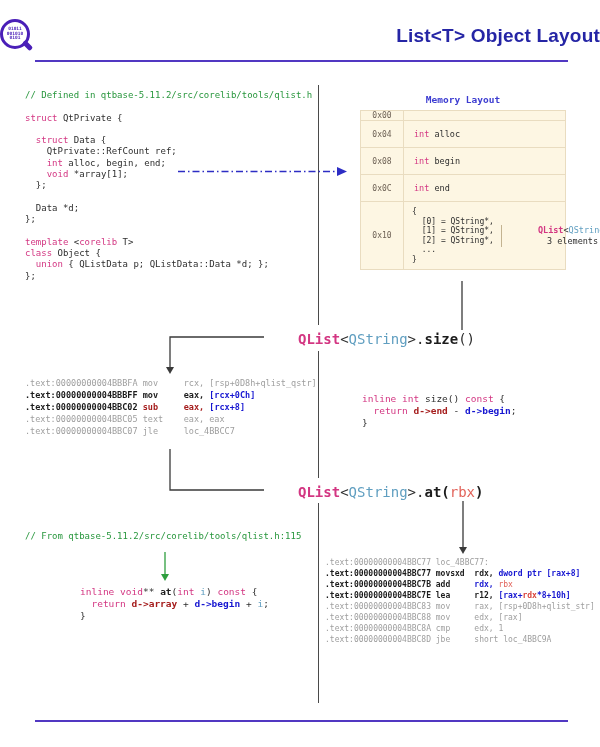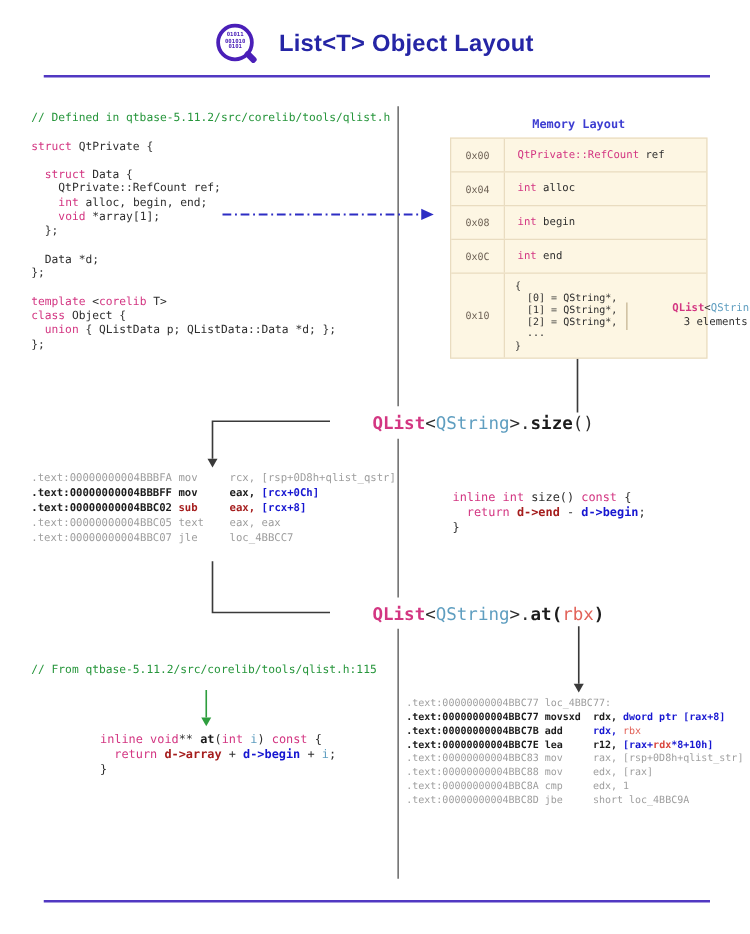--- a/index.html
+++ b/index.html
@@ -4,21 +4,21 @@
 <style>
   html,body { margin:0; padding:0; background:#ffffff; }
   .canvas {
     position:relative; width:600px; height:747px; background:#ffffff;
     font-family:"DejaVu Sans Mono", monospace; overflow:hidden;
   }
   
   .rule { position:absolute; left:35px; width:533px; height:2px; background:#5138c2; }
   .rule.top { top:60px; }
   .rule.bottom { top:720px; }
-  .header { position:absolute; top:19px; left:0; right:0; display:flex; justify-content:center; align-items:center; gap:19px; }
+  .header { position:absolute; top:19px; left:0; right:0; display:flex; justify-content:space-between; align-items:center; gap:19px; }
   .logo { position:relative; width:31px; height:33px; }
   .logo-circle {
     position:absolute; left:0; top:0; width:24px; height:24px; border-radius:50%;
     border:3px solid #4a1fb8; display:flex; flex-direction:column;
     align-items:center; justify-content:center; background:#fff;
   }
   .logo-bit { font-size:4.5px; line-height:4.5px; color:#4a1fb8; font-weight:bold; }
   .logo-handle {
     position:absolute; right:1px; bottom:1px; width:5px; height:11px;
     background:#4a1fb8; border-radius:2px; transform:rotate(-45deg);
@@ -137,23 +137,20 @@
 
 <span class="tk-kw">template</span><span class="tk-def"> &lt;</span><span class="tk-kw">corelib</span><span class="tk-def"> T&gt;</span>
 <span class="tk-kw">class</span><span class="tk-def"> Object {</span>
 <span class="tk-def">  </span><span class="tk-kw">union</span><span class="tk-def"> { QListData p; QListData::Data *d; };</span>
 <span class="tk-def">};</span></pre>
 
   <div class="mem-title">Memory Layout</div>
   <div class="memtable">
     <div class="mrow">
       <div class="maddr">0x00</div>
-      <div class="mcell">
-          <pre><span class="tk-kw">QtPrivate::RefCount</span><span class="tk-def"> ref</span></pre>
-        </div>
     </div>
     <div class="mrow">
       <div class="maddr">0x04</div>
       <div class="mcell">
           <pre><span class="tk-kw">int</span><span class="tk-def"> alloc</span></pre>
         </div>
     </div>
     <div class="mrow">
       <div class="maddr">0x08</div>
       <div class="mcell">

